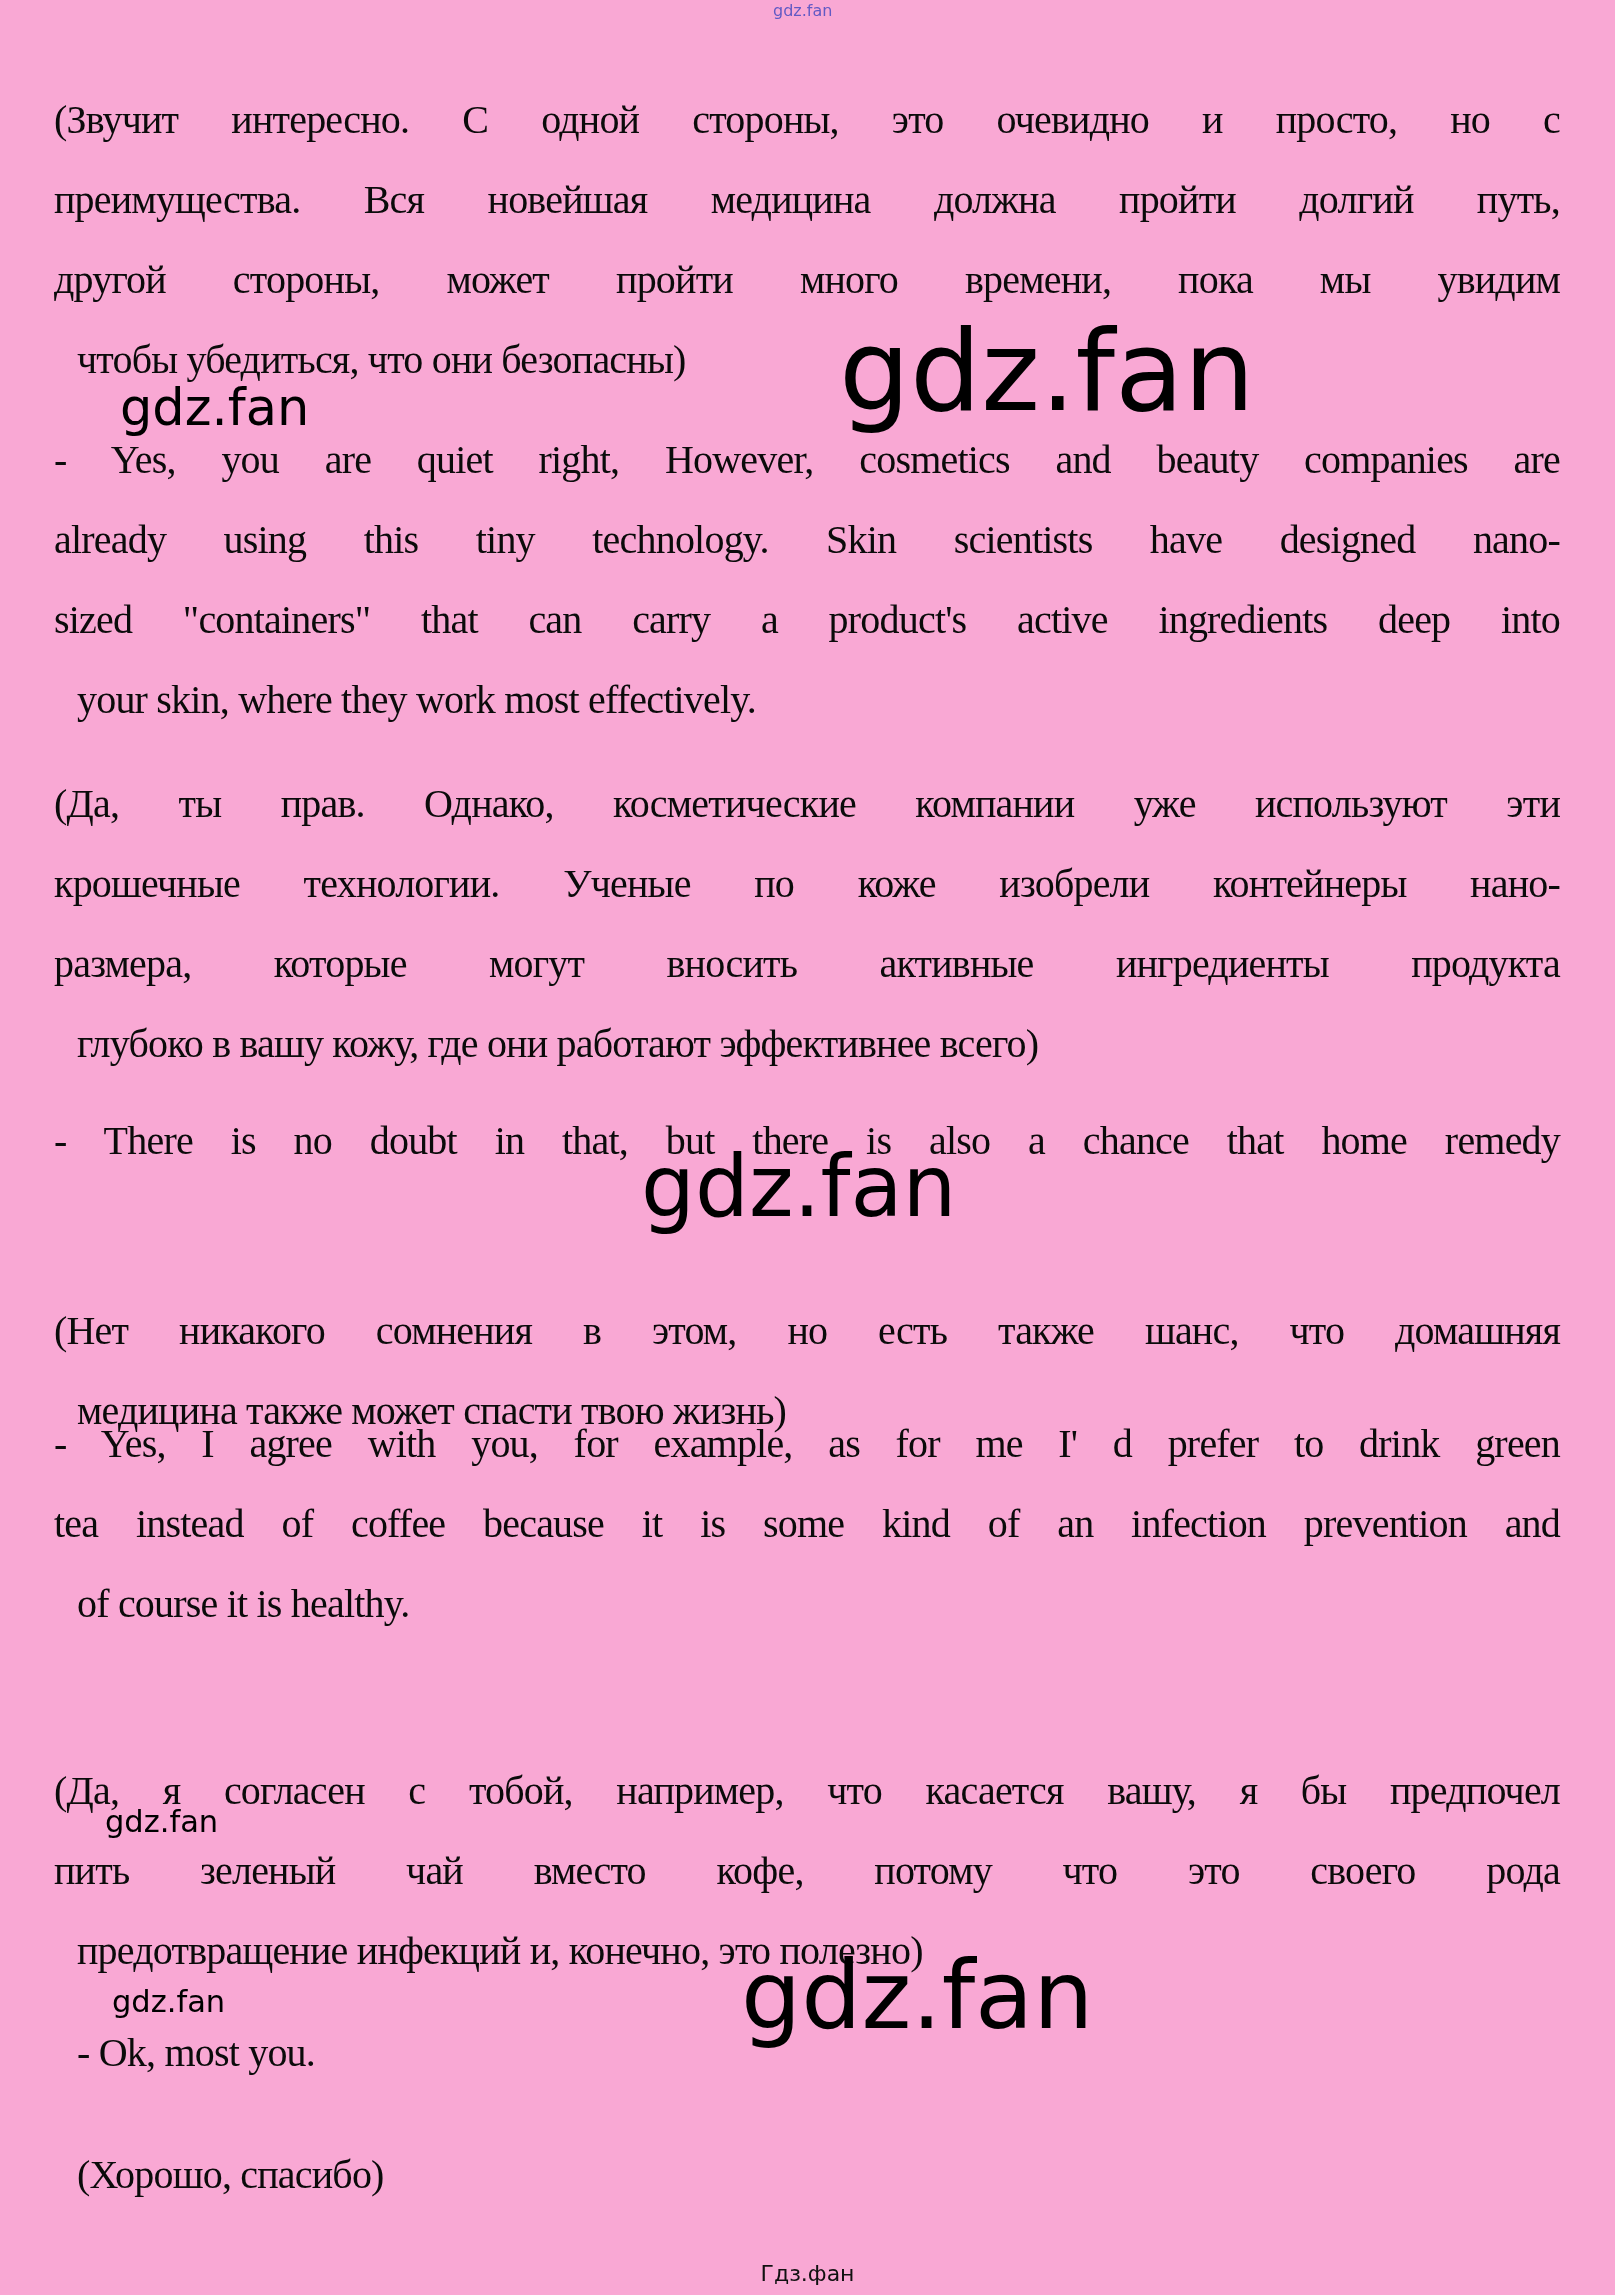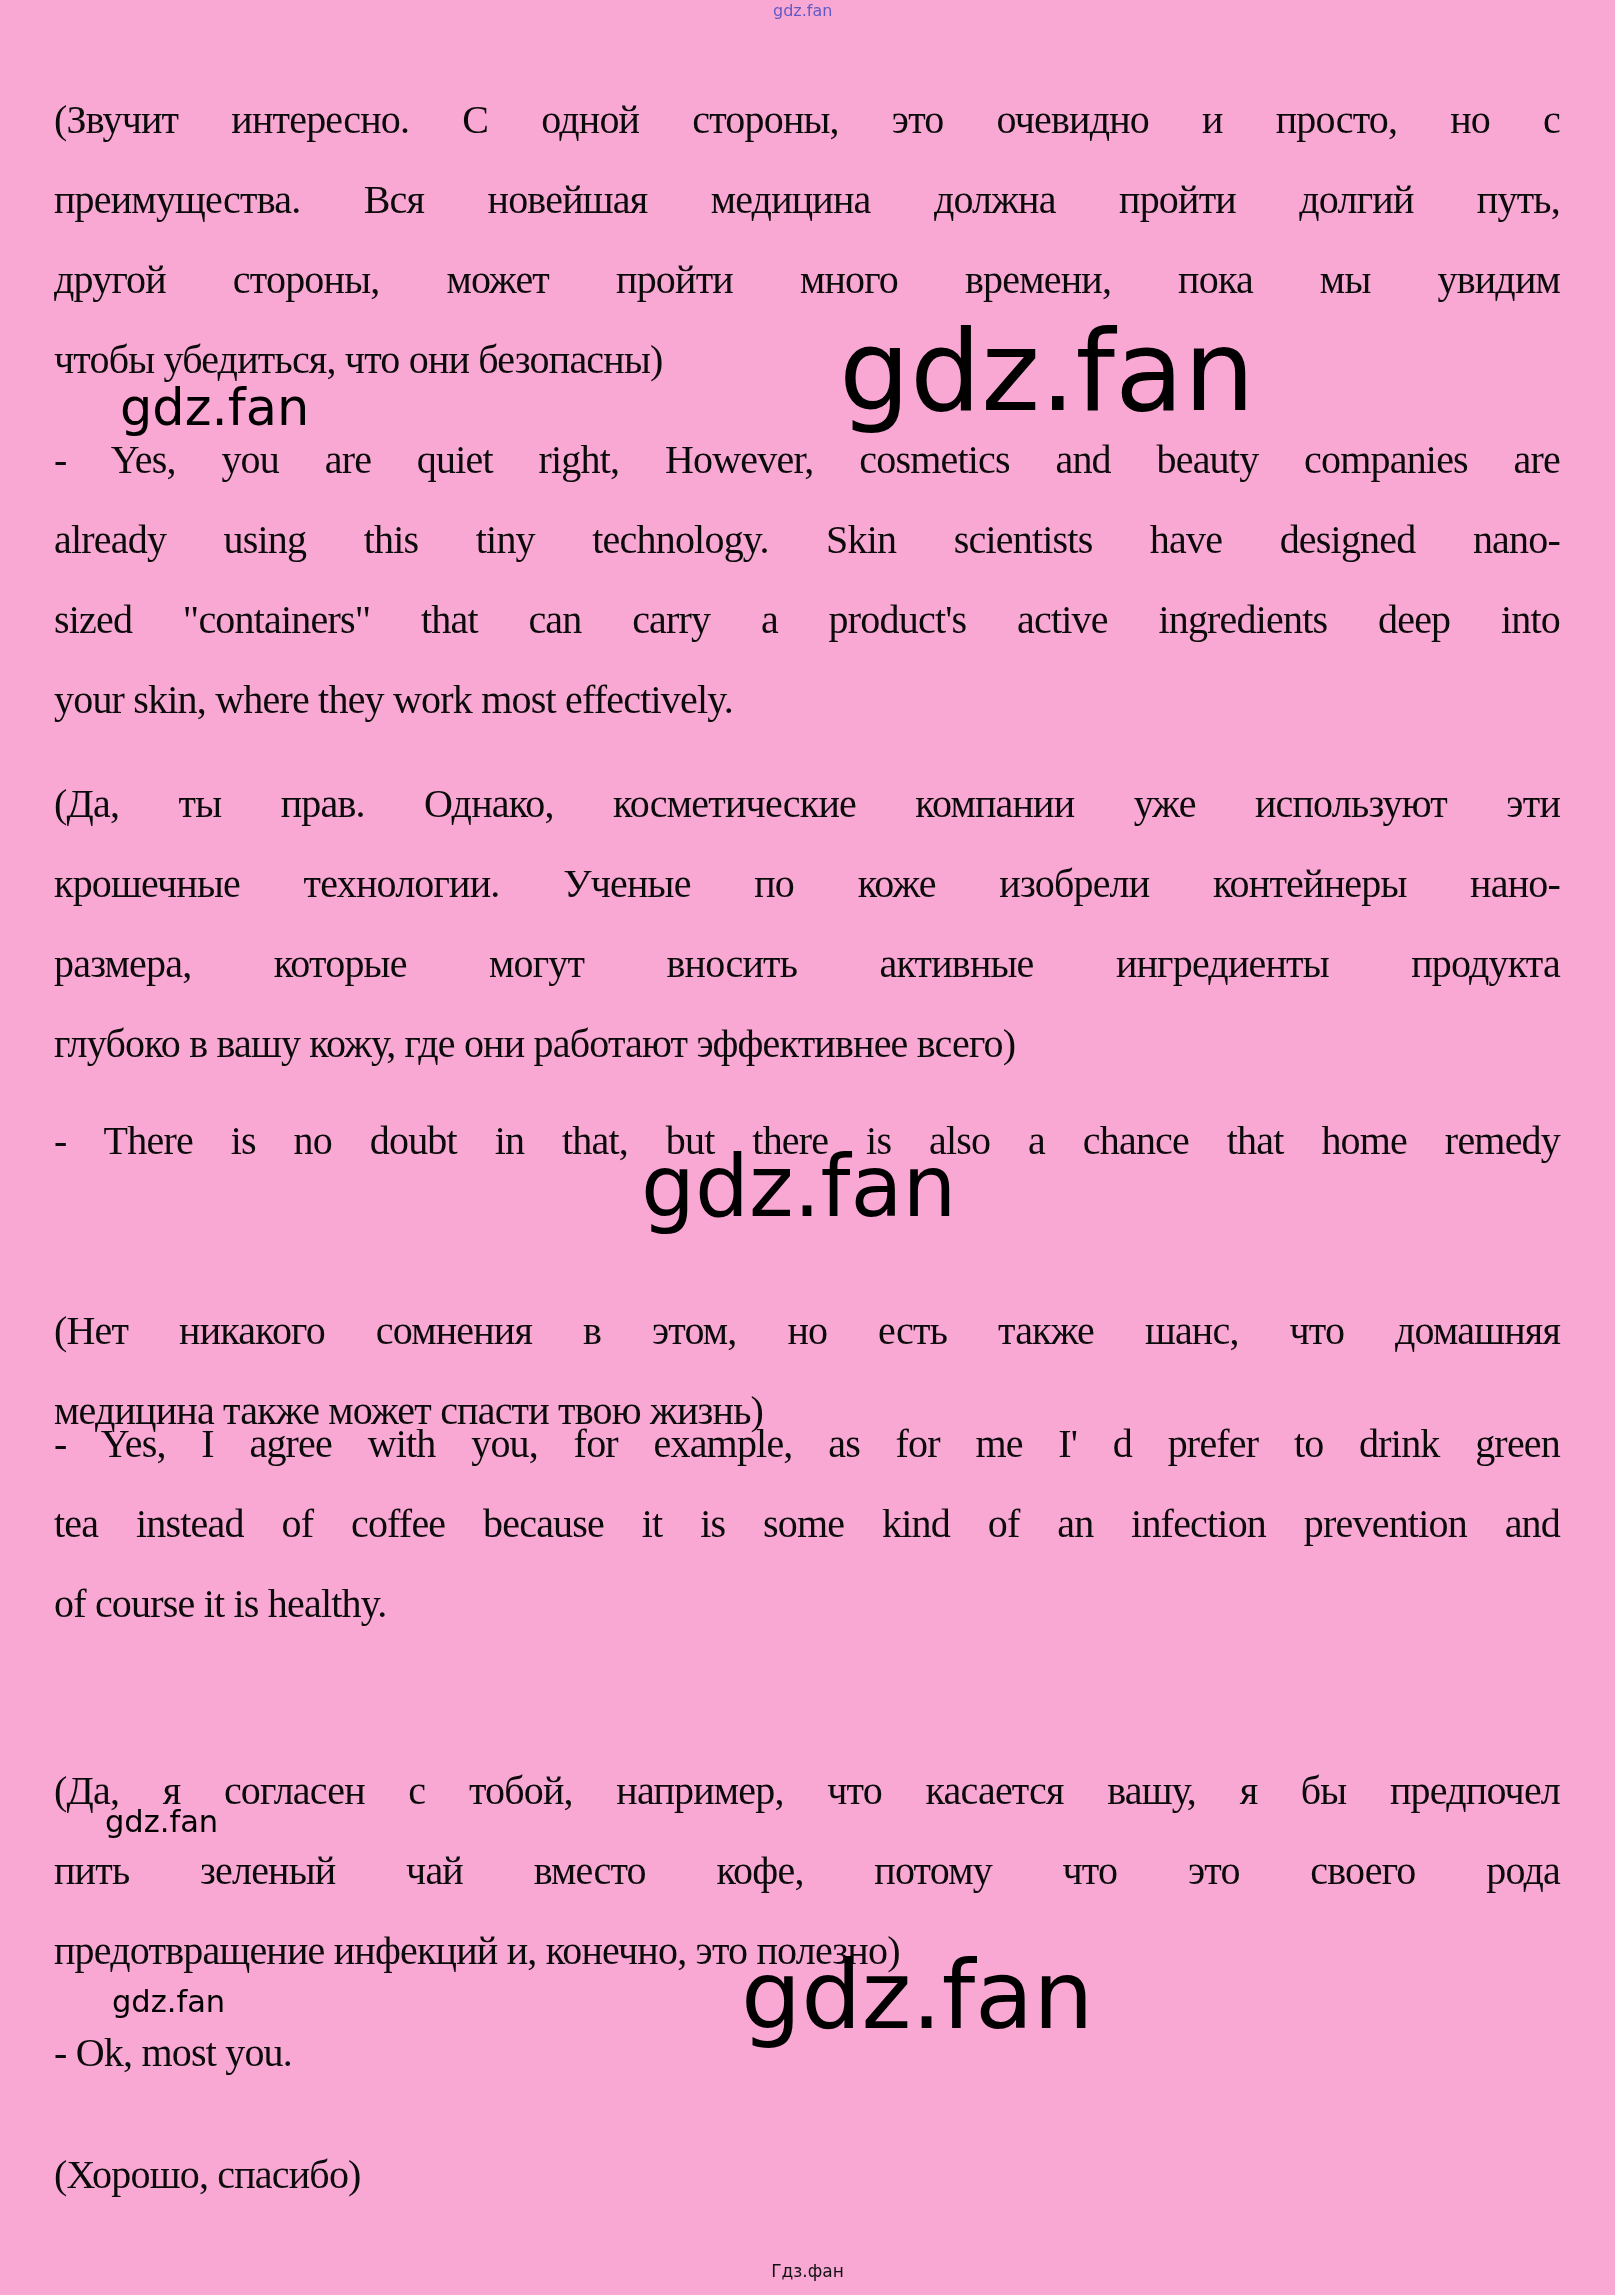--- a/index.html
+++ b/index.html
@@ -25,20 +25,21 @@
     letter-spacing: -0.8px;
     color: #0b0b0b;
     z-index: 1;
   }
   .para .line {
     text-align: justify;
     text-align-last: justify;
   }
   .para .line.last {
     text-align-last: left;
+    margin-left: 23px;
   }
   
   .wm {
     position: absolute;
     font-family: "DejaVu Sans", sans-serif;
     color: #000000;
     white-space: nowrap;
     z-index: 2;
     line-height: 1;
   }
@@ -80,21 +81,21 @@
     top: 1948px;
     font-size: 95px;
   }
   .footer {
     position: absolute;
     left: 0;
     top: 2261px;
     width: 100%;
     text-align: center;
     font-family: "DejaVu Sans", sans-serif;
-    font-size: 17px;
+    font-size: 22px;
     color: #111111;
     z-index: 1;
   }
 </style>
 </head>
 <body>
 
 <div class="page">
 
   <span class="wm wm-top">gdz.fan</span>

